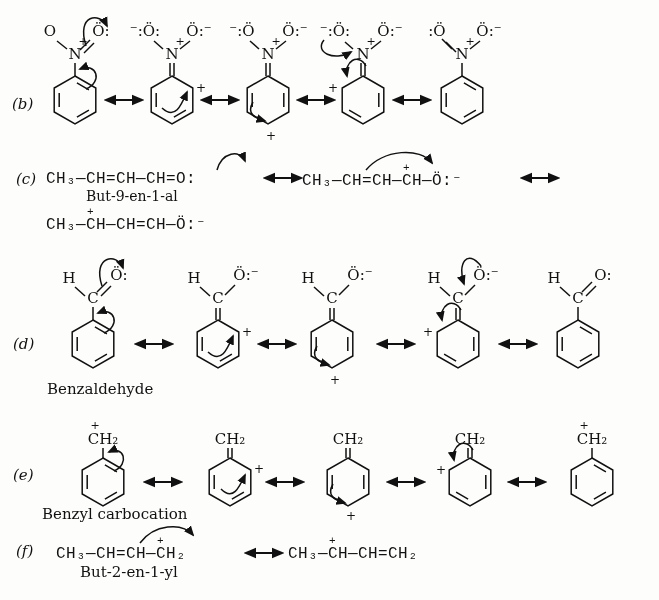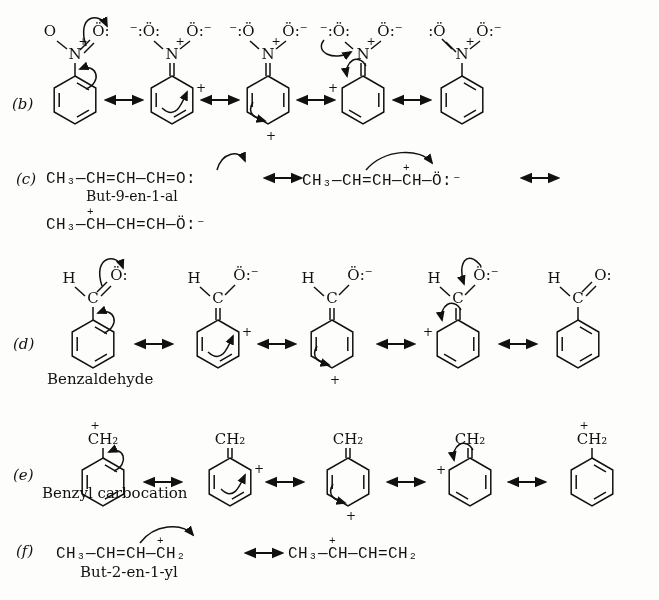--- a/index.html
+++ b/index.html
@@ -243,21 +243,21 @@
     <use href="#hexK" x="55" y="104"></use>
     <line class="bln" x1="55" y1="80" x2="55" y2="67"></line>
     <text class="at" x="55" y="63">C</text>
     <text class="at" x="31" y="43">H</text>
     <line class="bln" x1="37" y1="47" x2="47" y2="56"></line>
     <text class="at" x="80" y="40">O:</text>
     <line class="bln" x1="59" y1="52" x2="69" y2="42"></line>
     <line class="bln" x1="63" y1="56" x2="73" y2="46"></line>
   </svg>
 
-  <div class="abs caption" style="left:47px;top:370px">Benzaldehyde</div>
+  <div class="abs caption" style="left:47px;top:380px">Benzaldehyde</div>
 
   <div class="abs seclabel" style="left:13px;top:466px">(e)</div>
 
   <svg class="abs" style="left:53px;top:408px" width="100" height="120">
     <use href="#hexK" x="50" y="74"></use>
     <line class="bln" x1="50" y1="50" x2="50" y2="40"></line>
     <text class="at" x="50" y="36">CH₂</text>
     <text class="pl" x="42" y="21">+</text>
     <path class="cln" d="M61,63 C77,56 71,37 56,44" marker-end="url(#ah)"></path>
   </svg>
@@ -305,21 +305,21 @@
     <line class="rln" x1="4" y1="7" x2="40" y2="7" marker-start="url(#ah)" marker-end="url(#ah)"></line>
   </svg>
 
   <svg class="abs" style="left:542px;top:408px" width="100" height="120">
     <use href="#hexK" x="50" y="74"></use>
     <line class="bln" x1="50" y1="50" x2="50" y2="40"></line>
     <text class="at" x="50" y="36">CH₂</text>
     <text class="pl" x="42" y="21">+</text>
   </svg>
 
-  <div class="abs caption" style="left:42px;top:484px">Benzyl carbocation</div>
+  <div class="abs caption" style="left:42px;top:505px">Benzyl carbocation</div>
 
   <div class="abs seclabel" style="left:16px;top:542px">(f)</div>
 
   <div class="abs formula" style="left:56px;top:545px">
     <span>CH₃—CH=CH—</span><span class="ca"><span class="cplus">+</span><span>CH₂</span></span>
   </div>
   <svg class="abs" style="left:136px;top:521px" width="64" height="26">
     <path class="cln" d="M4,22 C18,3 46,1 57,14" marker-end="url(#ah)"></path>
   </svg>
 

